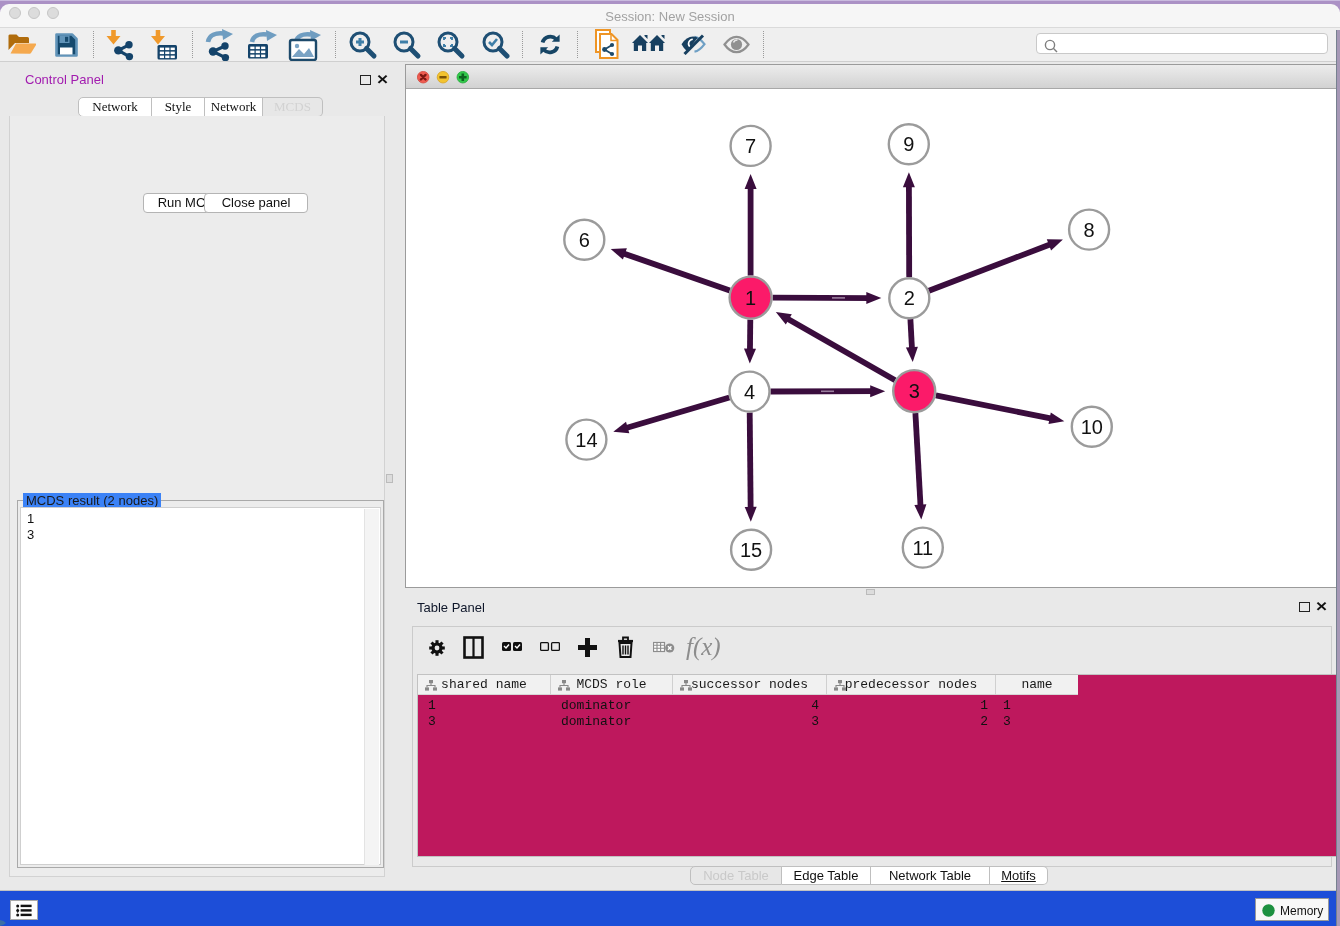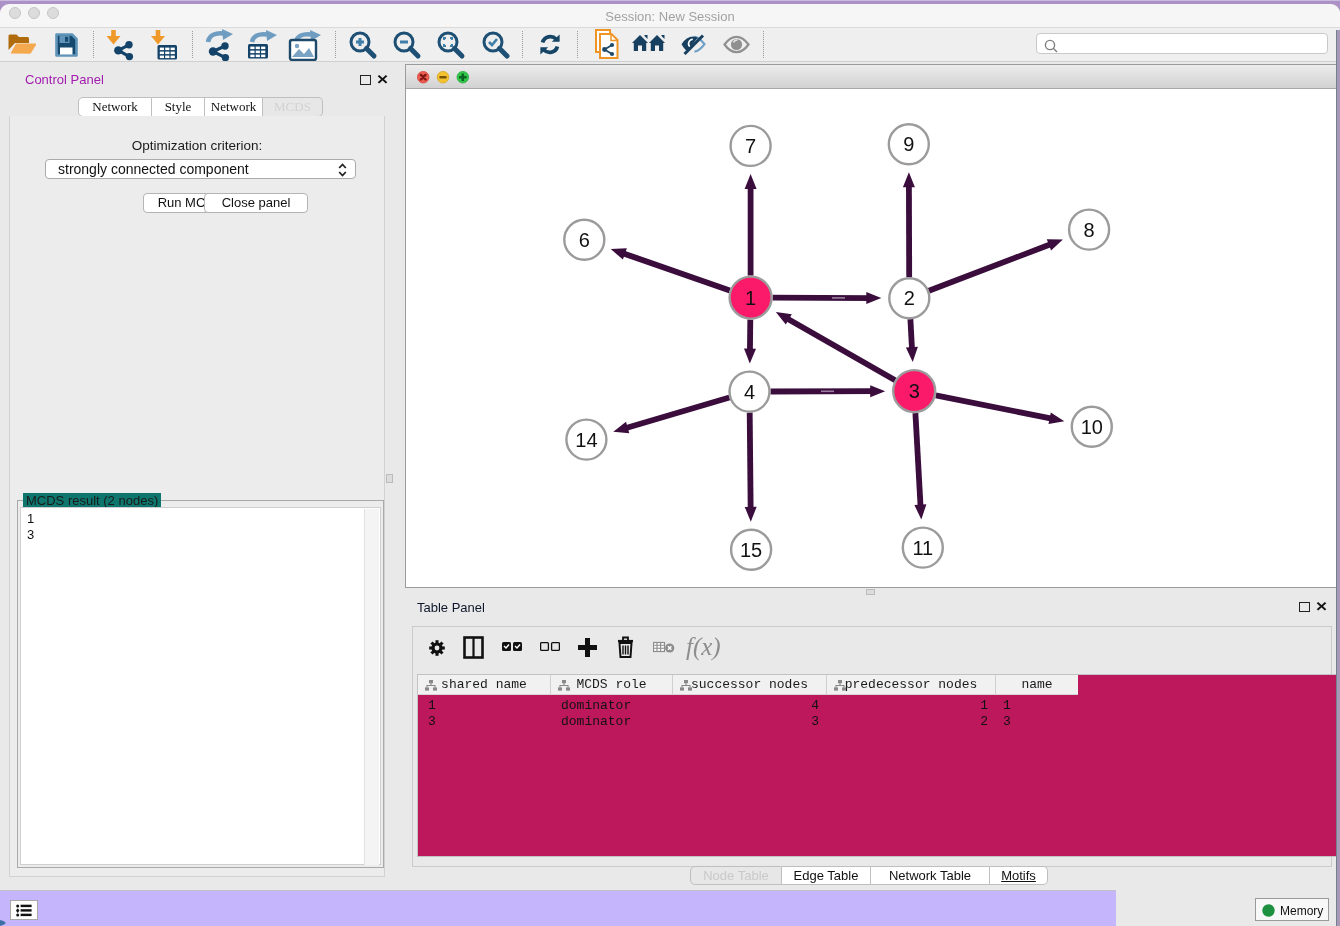--- a/index.html
+++ b/index.html
@@ -39,21 +39,21 @@
   #net-name { left:0; top:5px; width:932px; text-align:center; font-size:13px; color:#222; }
 
   
   #tp-title { left:417px; top:600px; font-size:13px; color:#0f172a; }
   #tablebox { left:417px; top:674px; width:957px; height:183px; background:#be185d; border:1px solid #c2c2c2;font-family:Liberation Mono, monospace; }
   .th { top:0; height:20px; background:#f1f1f1; border-right:1px solid #d0d0d0; border-bottom:1px solid #d6d6d6; font-size:13px; color:#1a1a1a; text-align:center; line-height:20px;}
   .td { font-size:13px; color:#111; height:16px; line-height:16px;}
   .btab { top:866px; height:19px; background:#fff; border:1px solid #bfbfbf; font-size:13px; color:#111; text-align:center; line-height:17px; }
 
   
-  #statusbar { left:0; top:890px; width:1116px; height:36px; background:#c4b5fd; border-top:1px solid #c2c2c2; }
+  #statusbar { left:0; top:890px; width:1340px; height:36px; background:#1d4ed8; border-top:1px solid #c2c2c2; }
   #memory { left:1255px; top:7px; width:74px; height:23px; background:#f8f8f8; border:1px solid #9a9a9a; font-size:12px; color:#111; }
   #listbtn { left:10px; top:9px; width:28px; height:20px; background:#fdfdfd; border:1px solid #a8a8a8; }
 </style>
 </head>
 <body>
 <div id="app">
   <div class="abs" id="purple"></div>
   <div class="abs" id="titlebar">
     <div class="abs tl-gray" style="left:9px;"></div>
     <div class="abs tl-gray" style="left:28px;"></div>
@@ -209,31 +209,24 @@
   </div>
 
   <div class="abs" id="cp-title">Control Panel</div>
   <div class="abs float-ic" style="left:360px;top:75px;"></div>
   <div class="abs x-ic" style="left:377px;top:74px;">✕</div>
   <div class="abs tabseg" style="left:78px;width:74px;border-radius:5px 0 0 5px;">Network</div>
   <div class="abs tabseg" style="left:152px;width:53px;border-left:none;">Style</div>
   <div class="abs tabseg" style="left:205px;width:58px;border-left:none;">Network</div>
   <div class="abs tabseg" style="left:263px;width:60px;border-left:none;border-radius:0 5px 5px 0;background:#e7e7e7;color:#d2d2d2;">MCDS</div>
   <div class="abs" id="cp-content">
-    <div class="abs" id="opt-label">Optimization criterion:</div>
-    <div class="abs" id="dropdown">strongly connected component
-      <svg class="abs" style="right:8px;top:3px" width="9" height="14" viewBox="0 0 9 14">
-        <path d="M1.2,5 L4.5,1.5 L7.8,5" fill="none" stroke="#222" stroke-width="1.8"></path>
-          <path d="M1.2,9 L4.5,12.5 L7.8,9" fill="none" stroke="#222" stroke-width="1.8"></path>
-      </svg>
-    </div>
     <div class="abs btn" style="left:85px;top:77px;width:95px;margin-left:48px;">Run MCDS</div>
     <div class="abs btn" style="left:194px;top:77px;width:104px;">Close panel</div>
     <div class="abs" id="fieldset">
-      <div class="abs" style="left:5px;top:-8px;background:#0f766e;padding:0 3px;font-size:13px;color:#1a1a1a;">MCDS result (2 nodes)</div>
+      <div class="abs" style="left:5px;top:-8px;background:#3b82f6;padding:0 3px;font-size:13px;color:#1a1a1a;">MCDS result (2 nodes)</div>
       <div class="abs" id="mcds-white">1<br>3
         <div class="abs" id="mcds-scroll"></div>
       </div>
     </div>
   </div>
 
   <div class="abs" style="left:386px;top:474px;width:7px;height:9px;background:#dcdcdc;border:1px solid #bbb;"></div>
   <div class="abs" style="left:866px;top:589px;width:9px;height:6px;background:#dcdcdc;border:1px solid #bbb;"></div>
 
   <div class="abs" id="netwin">

